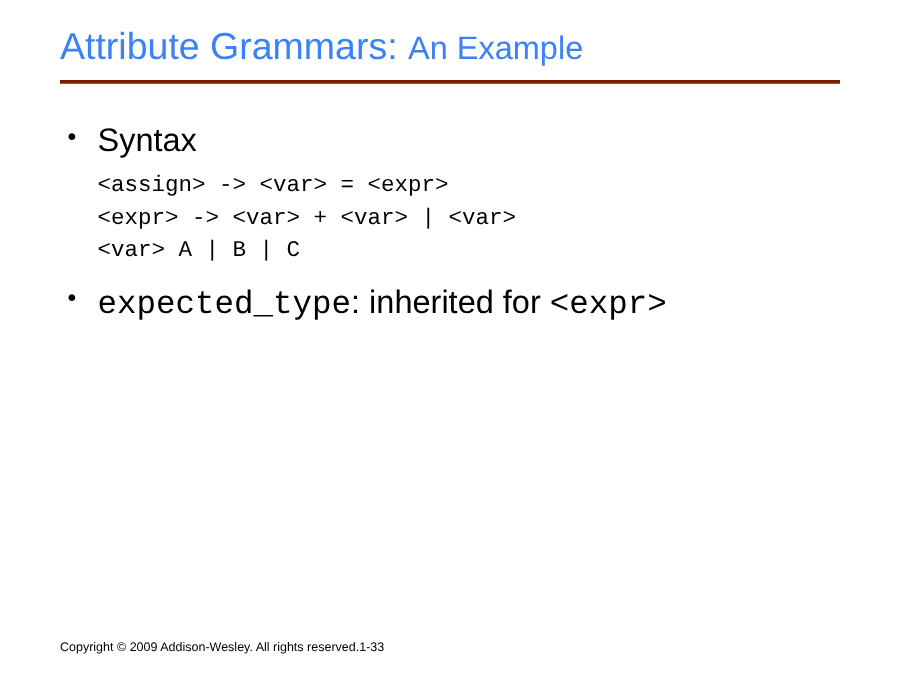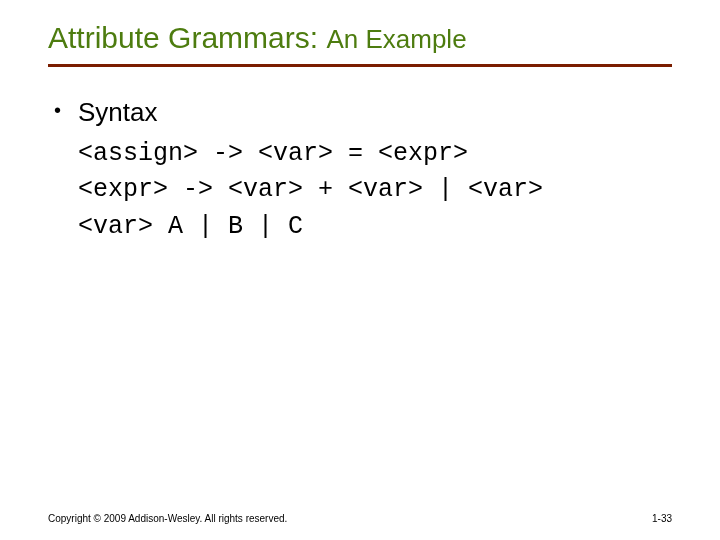--- a/index.html
+++ b/index.html
@@ -14,21 +14,21 @@
   .slide {
     position: relative;
     width: 720px;
     height: 540px;
     box-sizing: border-box;
     padding: 20px 48px 0 48px;
   }
   .title {
     font-size: 30px;
     font-weight: 400;
-    color: #4d7c0f;
+    color: #3b82f6;
     margin: 0 0 8px 0;
     line-height: 1.2;
   }
   .title .sub {
     font-size: 26px;
   }
   .hr {
     height: 3px;
     background: #7a1d00;
     width: 100%;
@@ -47,35 +47,35 @@
   .bullet::before {
     content: "•";
     position: absolute;
     left: 6px;
     top: 2px;
     font-size: 20px;
     color: #000;
   }
   .code-block {
     font-family: "Courier New", Courier, monospace;
-    font-size: 25px;
+    font-size: 18px;
     margin: 6px 0 10px 30px;
     line-height: 1.45;
     white-space: pre;
   }
   .mono {
     font-family: "Courier New", Courier, monospace;
   }
   .footer {
     position: absolute;
     bottom: 16px;
     left: 48px;
     right: 48px;
     display: flex;
-    justify-content: space-between;
+    justify-content: flex-start;
     font-family: Arial, sans-serif;
     font-size: 10px;
     color: #000;
     margin-top: 12px;
   }
 </style>
 </head>
 <body>
 
 <div class="slide">
@@ -89,20 +89,23 @@
 
     <div class="bullet">
       <span>Syntax</span>
     </div>
 
     <div class="code-block"><span>&lt;assign&gt; -&gt; &lt;var&gt; = &lt;expr&gt;</span>
 <span>&lt;expr&gt; -&gt; &lt;var&gt; + &lt;var&gt; | &lt;var&gt;</span>
 <span>&lt;var&gt; A | B | C</span></div>
 
 
+    <div class="bullet">
+      <span class="mono">expected_type</span><span>: inherited for </span><span class="mono">&lt;expr&gt;</span>
+    </div>
 
   </div>
 
   <div class="footer">
     <span>Copyright © 2009 Addison-Wesley. All rights reserved.</span>
     <span>1-33</span>
   </div>
 
 </div>
 

